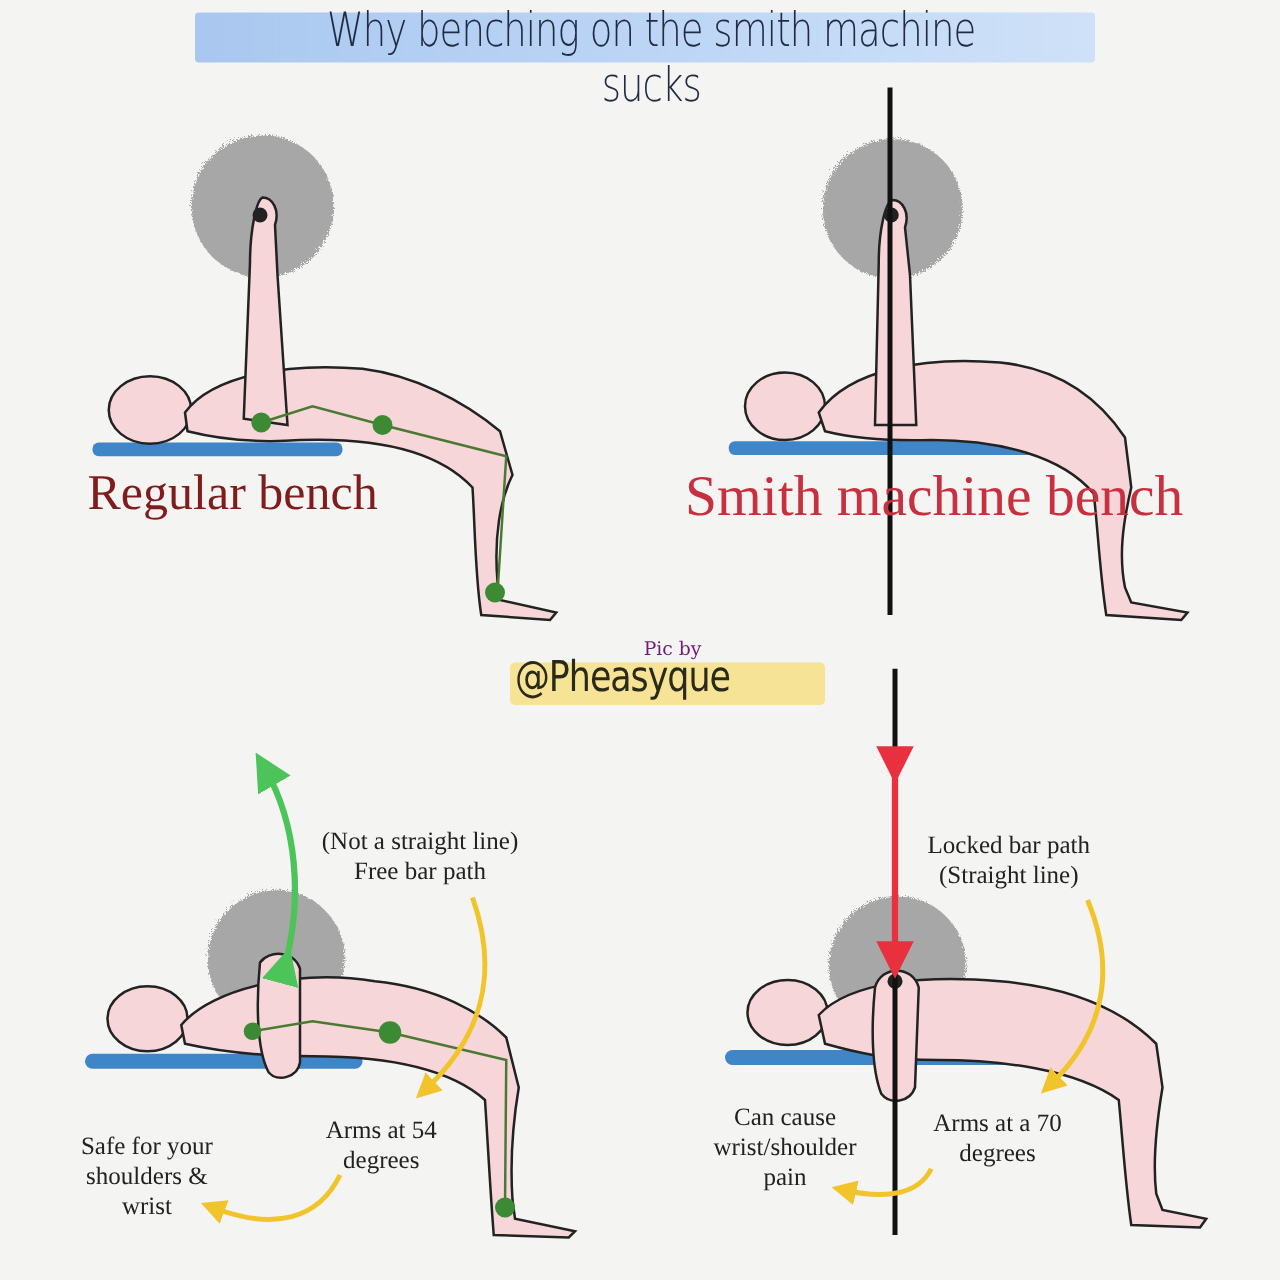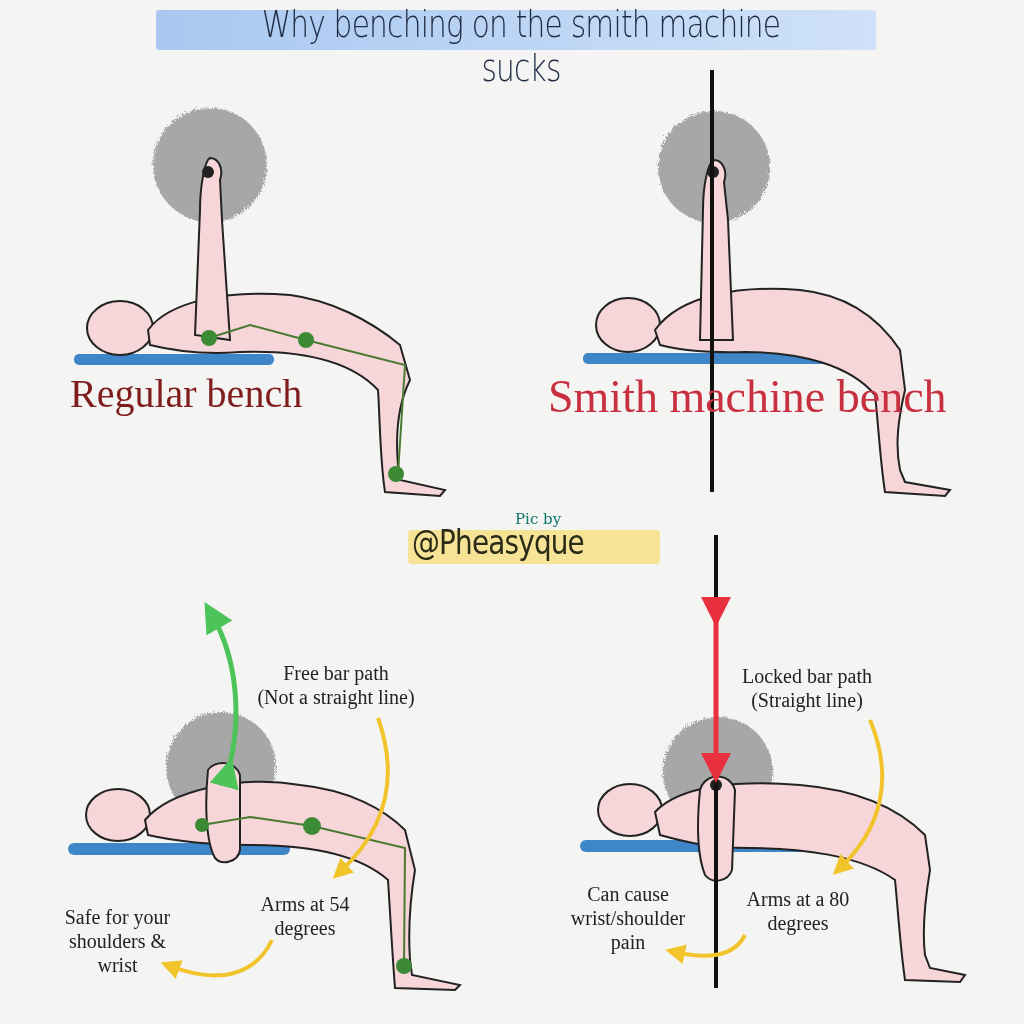--- a/index.html
+++ b/index.html
@@ -1,20 +1,20 @@
 <!DOCTYPE html>
 <html><head>
 <meta charset="utf-8">
 <style>
   html, body { margin:0; padding:0; }
   body { width:1024px; height:1024px; background:#f4f4f3; position:relative; overflow:hidden; font-family:"DejaVu Serif", serif; }
   .title-hl { position:absolute; left:156px; top:10px; width:720px; height:40px; background:linear-gradient(90deg,#a9c7ef 0%,#bcd5f5 50%,#cfe1f8 100%); border-radius:3px; }
   .title { position:absolute; left:156px; top:2px; width:730px; text-align:center; font-family:"DejaVu Sans", sans-serif; font-weight:300; font-size:38px; color:#1f2b44; letter-spacing:-1px; transform:scaleX(0.78); transform-origin:center; }
   .credit-hl { position:absolute; left:408px; top:530px; width:252px; height:34px; background:#f6df85; opacity:0.85; border-radius:4px; }
-  .credit-small { position:absolute; left:515px; top:510px; font-size:15px; color:#0f766e; font-family:"DejaVu Serif", serif; }
+  .credit-small { position:absolute; left:515px; top:510px; font-size:15px; color:#701a75; font-family:"DejaVu Serif", serif; }
   .credit-handle { position:absolute; left:412px; top:522px; font-size:34px; color:#2a2a18; font-family:"DejaVu Sans", sans-serif; letter-spacing:-1px; transform:scaleX(0.82); transform-origin:left; }
   .label-green { position:absolute; left:70px; top:370px; font-size:40px; color:#7f1d1d; font-family:"Liberation Serif", serif; }
   .label-red { position:absolute; left:548px; top:370px; font-size:46px; color:#c8303f; font-family:"Liberation Serif", serif; }
   .note { position:absolute; font-family:"Liberation Serif", serif; font-size:20px; color:#222; text-align:center; line-height:24px; }
   svg { position:absolute; left:0; top:0; }
 </style>
 </head>
 <body>
 
 <div class="title-hl"></div>
@@ -96,38 +96,38 @@
 </svg>
 
 <div class="label-green">Regular bench</div>
 <div class="label-red">Smith machine bench</div>
 
 <div class="credit-hl"></div>
 <div class="credit-small">Pic by</div>
 <div class="credit-handle">@Pheasyque</div>
 
 <div class="note" style="left:236px; top:661px; width:200px;">
+  <div>(Not a straight line)</div>
   <div>Free bar path</div>
-  <div>(Not a straight line)</div>
 </div>
 <div class="note" style="left:240px; top:892px; width:130px;">
   <div>Arms at 54</div>
   <div>degrees</div>
 </div>
 <div class="note" style="left:45px; top:905px; width:145px;font-family:Liberation Serif, serif;">
   <div>Safe for your</div>
   <div>shoulders &amp;</div>
   <div>wrist</div>
 </div>
 
 <div class="note" style="left:722px; top:664px; width:170px;">
   <div>Locked bar path</div>
   <div>(Straight line)</div>
 </div>
 <div class="note" style="left:728px; top:887px; width:140px;">
-  <div>Arms at a 80</div>
+  <div>Arms at a 70</div>
   <div>degrees</div>
 </div>
 <div class="note" style="left:548px; top:882px; width:160px;">
   <div>Can cause</div>
   <div>wrist/shoulder</div>
   <div>pain</div>
 </div>
 
 </body></html>

